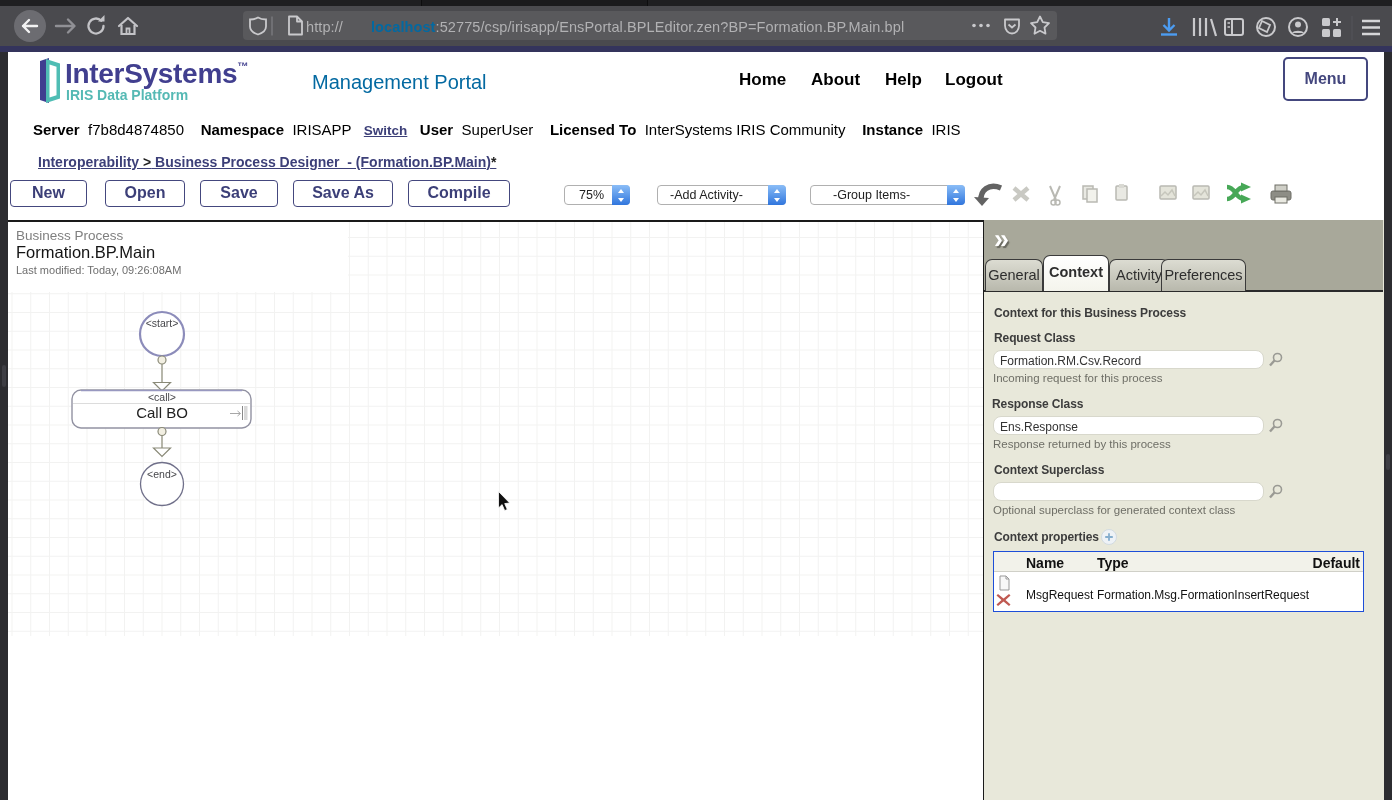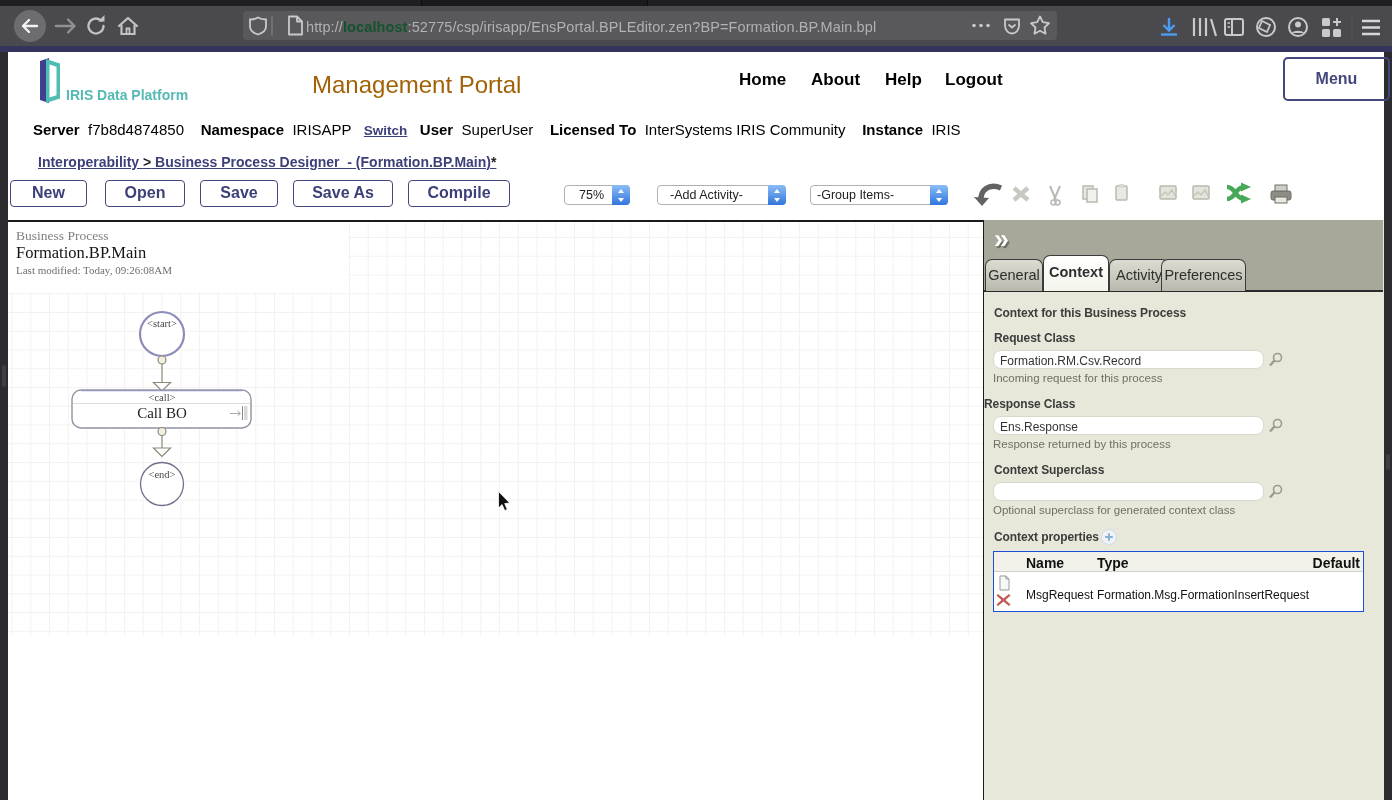--- a/index.html
+++ b/index.html
@@ -8,46 +8,46 @@
 .abs { position:absolute; }
 
 
 #tabstrip { left:0; top:0; width:1392px; height:6px; background:#1f1f21; }
 #tabstrip .seg { position:absolute; top:0; height:6px; background:#1a1a1c; }
 #toolbar { left:0; top:6px; width:1392px; height:40px; background:#4a4a4e; }
 #chromeline { left:0; top:46px; width:1392px; height:6px; background:#34345c; }
 #backbtn { left:14px; top:10px; width:32px; height:32px; border-radius:50%; background:#6c6c71; }
 #urlbar { left:243px; top:11px; width:814px; height:29px; background:#59595c; border-radius:4px; }
 .urltext { position:absolute; left:306px; top:19px; font-size:14.5px; color:#b1b1b3; white-space:nowrap; letter-spacing:0.1px; }
-.urltext b { color:#14532d; font-weight:bold; }
+.urltext b { color:#0369a1; font-weight:bold;margin-left:28px; }
 
 
 #railL { left:0; top:52px; width:8px; height:748px; background:#2c2c30; }
 #railR { left:1384px; top:52px; width:8px; height:748px; background:#2c2c30; }
 
 
 #hdr { left:8px; top:52px; width:1376px; height:170px; background:#fff; }
 .navlink { position:absolute; top:18px; font-weight:bold; font-size:17px; color:#000; }
-#menubtn { position:absolute; left:1275px; top:5px; width:107px; height:44px; border:2px solid #44477e; border-radius:5px; color:#44477e; font-weight:bold; font-size:16px; text-align:center; line-height:40px; }
+#menubtn { position:absolute; left:1275px; top:5px; width:85px; height:44px; border:2px solid #44477e; border-radius:5px; color:#44477e; font-weight:bold; font-size:16px; text-align:center; line-height:40px; }
 .srow { position:absolute; top:69px; font-size:15px; color:#000; white-space:nowrap; }
 .srow b { font-weight:bold; }
 #bcrumb { position:absolute; left:30px; top:102px; font-size:14px; font-weight:bold; color:#3c3f78;text-decoration:underline; }
 .tbtn { position:absolute; top:128px; height:27px; border:1.5px solid #44477e; border-radius:4px; background:#fff; color:#3c3f78; font-weight:bold; font-size:16px; text-align:center; }
 .sel { position:absolute; top:133px; height:20px; background:#fff; border:1px solid #b0b0b0; border-radius:4px; font-size:12.5px; color:#222; }
 .sel .stp { position:absolute; right:-1px; top:-1px; width:18px; height:20px; border-radius:0 4px 4px 0; background:linear-gradient(#8abdf7,#3076dd); }
 .sel .stp:before { content:""; position:absolute; left:5.5px; top:3.5px; border:3.5px solid transparent; border-bottom:4.5px solid #fff; border-top:none; }
 .sel .stp:after { content:""; position:absolute; left:5.5px; bottom:3.5px; border:3.5px solid transparent; border-top:4.5px solid #fff; border-bottom:none; }
 
 
 #canvas { left:8px; top:222px; width:975px; height:414px; background-color:#fff;
   background-image:
     linear-gradient(#f2f2f1 1px, transparent 1px),
     linear-gradient(90deg, #f2f2f1 1px, transparent 1px);
   background-size:18.75px 18.75px, 18.75px 18.75px;
-  background-position:0 15px, 3.5px 0;font-family:Liberation Serif, serif; }
+  background-position:0 15px, 3.5px 0; }
 #canvas-top { left:8px; top:218px; width:975px; height:4px; background:#fff; border-bottom:2px solid #1a1a1a; }
 #titlepatch { position:absolute; left:0; top:0; width:340px; height:70px; background:#fff; }
 #bp1 { position:absolute; left:8px; top:6px; font-size:13.5px; color:#7f7f7f; }
 #bp2 { position:absolute; left:8px; top:21px; font-size:16.5px; color:#141414; }
 #bp3 { position:absolute; left:8px; top:42px; font-size:11px; color:#6e6e6e; }
 
 
 #panel { left:983px; top:220px; width:401px; height:580px; background:#e8e8da; border-left:1.5px solid #1a1a1a; }
 #panelhead { position:absolute; left:0; top:0; width:399px; height:71px; background:#a8a89a; }
 #paneltabline { position:absolute; left:0; top:70px; width:399px; height:2px; background:#2a2a2a; }
@@ -134,41 +134,42 @@
   <div id="railR" class="abs">
       <div style="position:absolute;left:2px;top:402px;width:4px;height:16px;border-radius:2px;background:#3e3e44;"></div>
     </div>
 
   <div id="hdr" class="abs">
     <svg style="position:absolute;left:31px;top:5px;" width="60" height="50" viewBox="0 0 60 50">
       <polygon points="1,4 10,1 10,46 1,43" fill="#3f3e90"></polygon>
       <polygon points="7,2 21,6.5 21,41.5 7,46" fill="#4fbdb4"></polygon>
       <polygon points="10.5,7.5 17.5,9.8 17.5,38.2 10.5,40.5" fill="#ffffff"></polygon>
     </svg>
+    <div style="position:absolute;left:57px;top:6px;font-size:28px;font-weight:bold;color:#413f8f;letter-spacing:-0.3px;">InterSystems<span style="font-size:11px;vertical-align:13px;">™</span></div>
     <div style="position:absolute;left:58px;top:35px;font-size:14px;font-weight:bold;color:#55b9b4;">IRIS Data Platform</div>
-    <div style="position:absolute;left:304px;top:19px;font-size:24px;color:#a16207;">Management Portal</div>
+    <div style="position:absolute;left:304px;top:19px;font-size:20px;color:#0369a1;">Management Portal</div>
     <div class="navlink" style="left:731px;">Home</div>
     <div class="navlink" style="left:803px;">About</div>
     <div class="navlink" style="left:877px;">Help</div>
     <div class="navlink" style="left:937px;">Logout</div>
     <div id="menubtn">Menu</div>
 
     <div class="srow" style="left:25px;"><b>Server</b>&nbsp; f7b8d4874850 &nbsp;&nbsp;&nbsp;<b>Namespace</b>&nbsp; IRISAPP &nbsp;&nbsp;<a style="color:#3c3f78;font-weight:bold;text-decoration:underline;font-size:13.5px;">Switch</a>&nbsp;&nbsp; <b>User</b>&nbsp; SuperUser &nbsp;&nbsp;&nbsp;<b>Licensed To</b>&nbsp; InterSystems IRIS Community &nbsp;&nbsp;&nbsp;<b>Instance</b>&nbsp; IRIS</div>
 
     <div id="bcrumb">Interoperability <span style="color:#222;">&gt;</span> Business Process Designer &nbsp;- (Formation.BP.Main)<span style="color:#222;">*</span></div>
 
     <div class="tbtn" style="left:2px; width:77px; line-height:24px;">New</div>
     <div class="tbtn" style="left:97px; width:80px; line-height:24px;">Open</div>
     <div class="tbtn" style="left:192px; width:78px; line-height:24px;">Save</div>
     <div class="tbtn" style="left:285px; width:100px; line-height:24px;">Save As</div>
     <div class="tbtn" style="left:400px; width:102px; line-height:24px;">Compile</div>
 
     <div class="sel" style="left:556px; width:66px; padding-left:14px; line-height:18px;">75%<span class="stp"></span></div>
     <div class="sel" style="left:649px; width:129px; padding-left:12px; line-height:18px;">-Add Activity-<span class="stp"></span></div>
-    <div class="sel" style="left:802px; width:138px; padding-left:6px; line-height:18px;">-Group Items-<span class="stp"></span></div>
+    <div class="sel" style="left:802px; width:155px; padding-left:22px; line-height:18px;">-Group Items-<span class="stp"></span></div>
 
     <svg style="position:absolute;left:960px;top:128px;" width="340" height="30" viewBox="0 0 340 30">
 
       <path d="M33 8 c-12 -5 -21 2 -20 13" stroke="#636363" stroke-width="5.5" fill="none"></path>
       <path d="M6 17 l8 9 l7 -8 z" fill="#636363"></path>
 
       <path d="M46 8 L60 20 M60 8 L46 20" stroke="#c9c9c3" stroke-width="4.5"></path>
 
       <path d="M82 6 L88 20 M92 6 L86 20" stroke="#b9b9b3" stroke-width="2"></path>
       <circle cx="85.5" cy="22.5" r="2.5" fill="none" stroke="#b9b9b3" stroke-width="1.5"></circle>
@@ -239,21 +240,21 @@
     <div class="tab active" style="left:59px; width:66px; line-height:32px;">Context</div>
     <div class="tab" style="left:125px; width:60px; line-height:30px;">Activity</div>
     <div class="tab" style="left:177px; width:85px; line-height:30px;">Preferences</div>
 
     <div class="plabel" style="left:10px; top:86px;">Context for this Business Process</div>
 
     <div class="plabel" style="left:10px; top:111px;">Request Class</div>
     <div class="pinput" style="top:130px;">Formation.RM.Csv.Record</div>
     <div class="phelp" style="left:9px; top:152px;">Incoming request for this process</div>
 
-    <div class="plabel" style="left:0; top:177px;">Response Class</div>
+    <div class="plabel" style="left:8px; top:177px;">Response Class</div>
     <div class="pinput" style="top:196px;">Ens.Response</div>
     <div class="phelp" style="left:9px; top:218px;">Response returned by this process</div>
 
     <div class="plabel" style="left:10px; top:243px;">Context Superclass</div>
     <div class="pinput" style="top:262px;"></div>
     <div class="phelp" style="left:9px; top:284px;">Optional superclass for generated context class</div>
 
     <div class="plabel" style="left:10px; top:310px;">Context properties</div>
 
     <svg class="mag" style="position:absolute;left:284px;top:132px;" width="16" height="16" viewBox="0 0 16 16">

